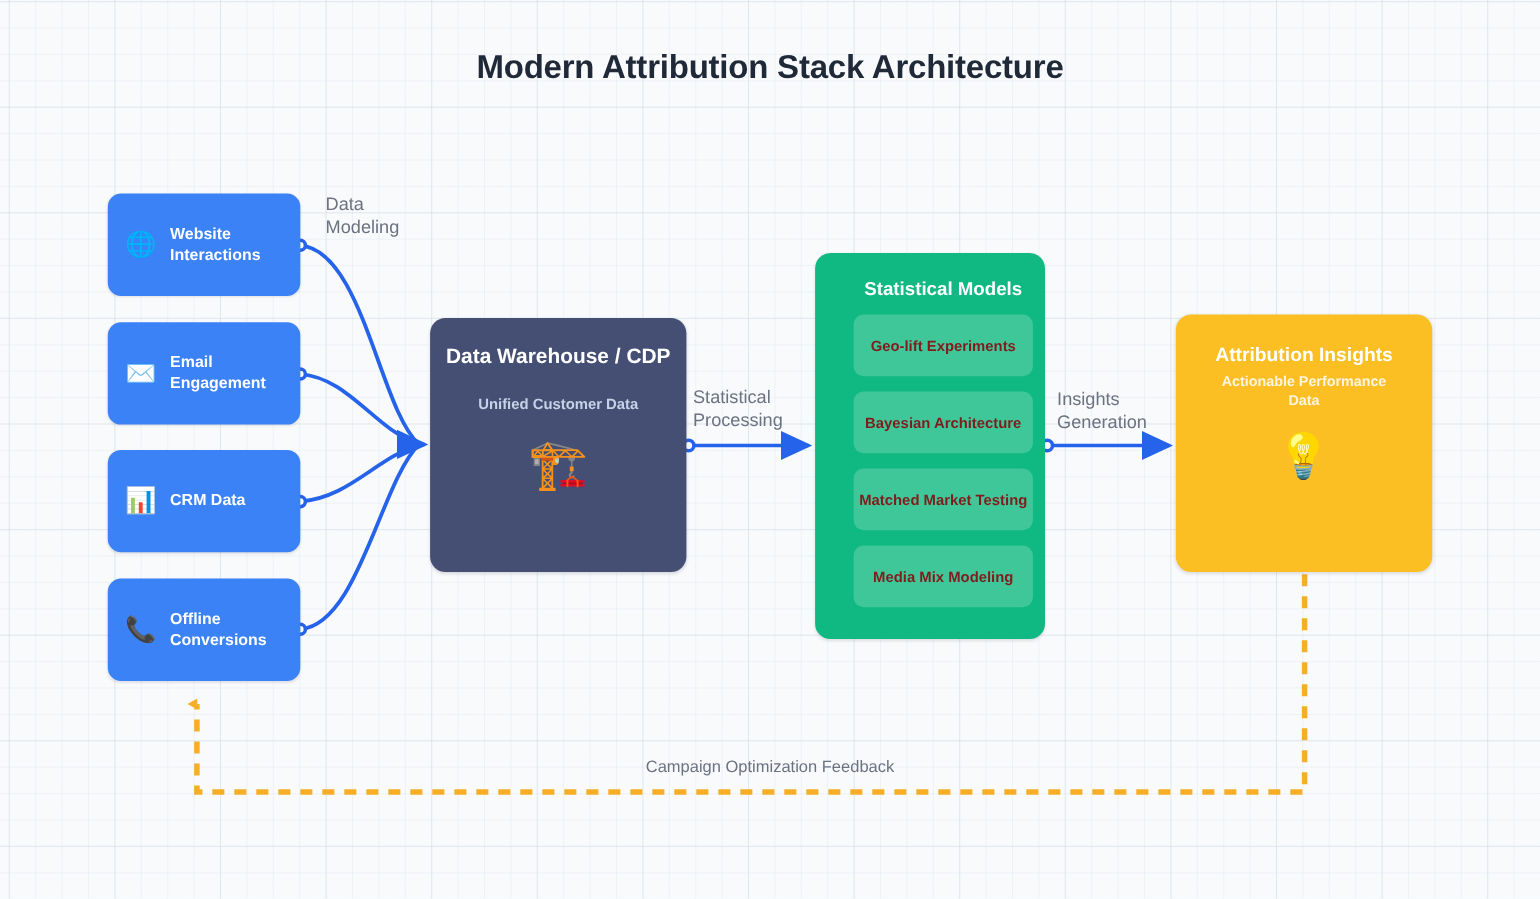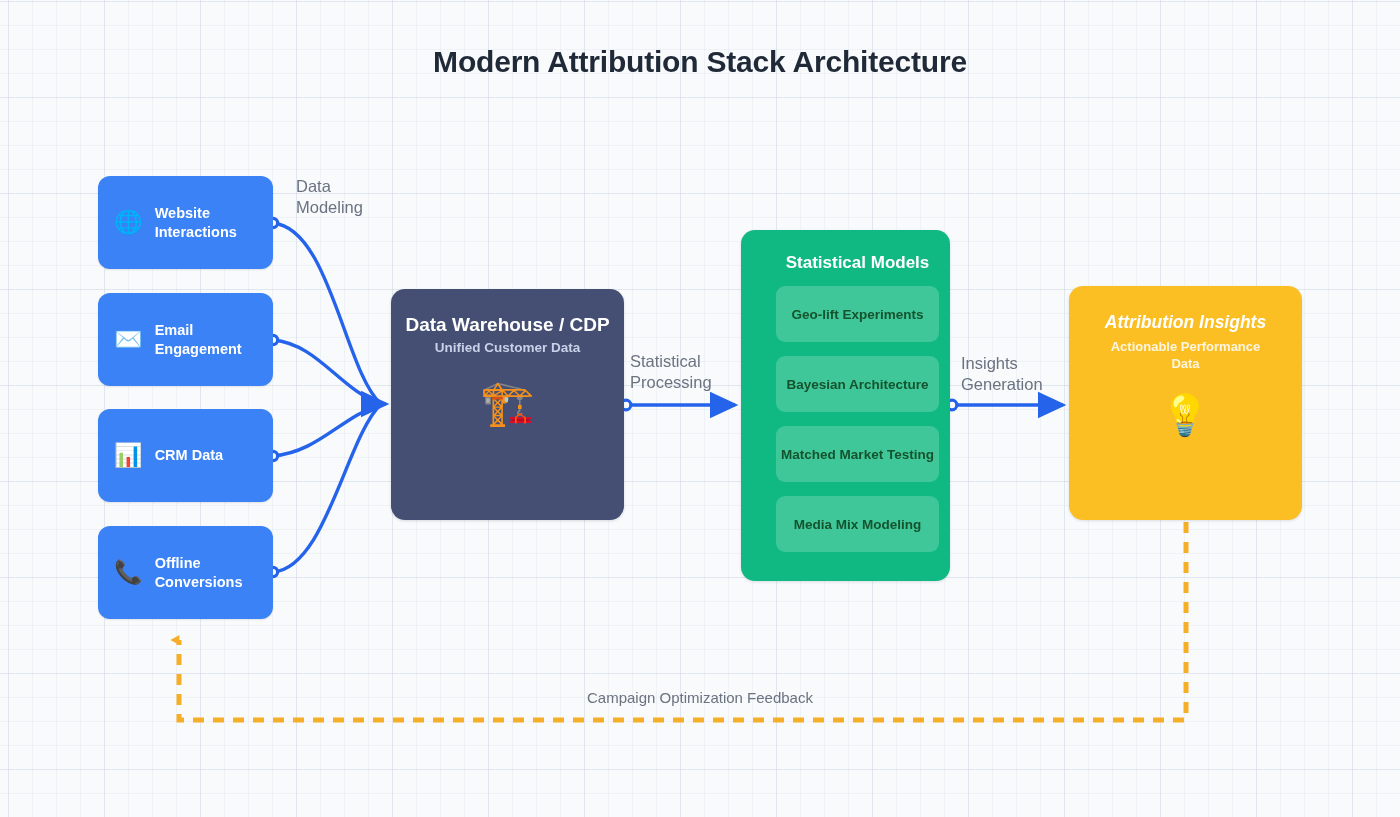--- a/index.html
+++ b/index.html
@@ -93,21 +93,21 @@
   #warehouse .wh-title {
     color: #ffffff;
     font-size: 19px;
     font-weight: bold;
     margin-top: 25px;
   }
   #warehouse .wh-sub {
     color: #c7d2e8;
     font-size: 13.5px;
     font-weight: bold;
-    margin-top: 4px;
+    margin-top: 24px;
   }
   #warehouse .wh-emoji {
     font-size: 44px;
     line-height: 1;
     margin-top: 26px;
   }
 
   
   #models {
     left: 741px;
@@ -131,21 +131,21 @@
     padding: 0 11px;
   }
   .model-card {
     height: 56px;
     background: rgba(255,255,255,0.20);
     border-radius: 9px;
     margin-bottom: 14px;
     display: flex;
     align-items: center;
     justify-content: center;
-    color: #14532d;
+    color: #7f1d1d;
     font-size: 13.5px;
     font-weight: bold;
     text-align: center;
     padding: 0 4px;
     box-sizing: border-box;
   }
   .model-card:last-child { margin-bottom: 0; }
 
   
   #insights {
@@ -156,21 +156,20 @@
     background: #fbbf24;
     border-radius: 14px;
     text-align: center;
     box-shadow: 0 1px 3px rgba(15,23,42,0.12);
   }
   #insights .in-title {
     color: #ffffff;
     font-size: 17.5px;
     font-weight: bold;
     margin-top: 26px;
-    font-style: italic;
   }
   #insights .in-sub {
     color: #fffaf0;
     font-size: 13px;
     font-weight: bold;
     line-height: 1.3;
     margin: 6px auto 0;
     max-width: 175px;
     opacity: 0.92;
   }

